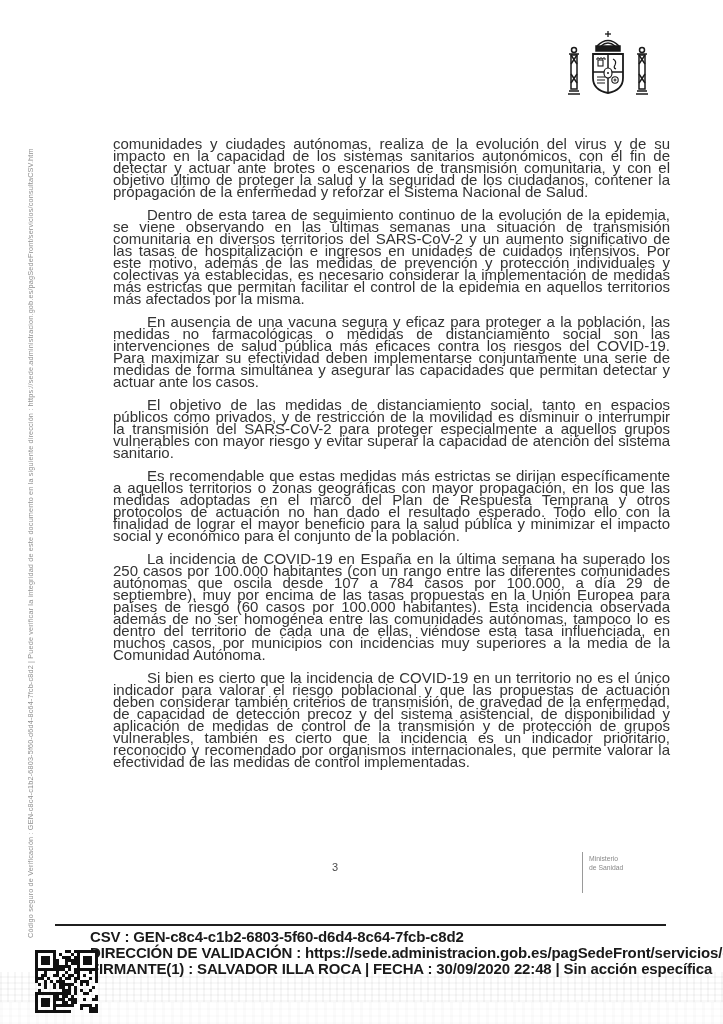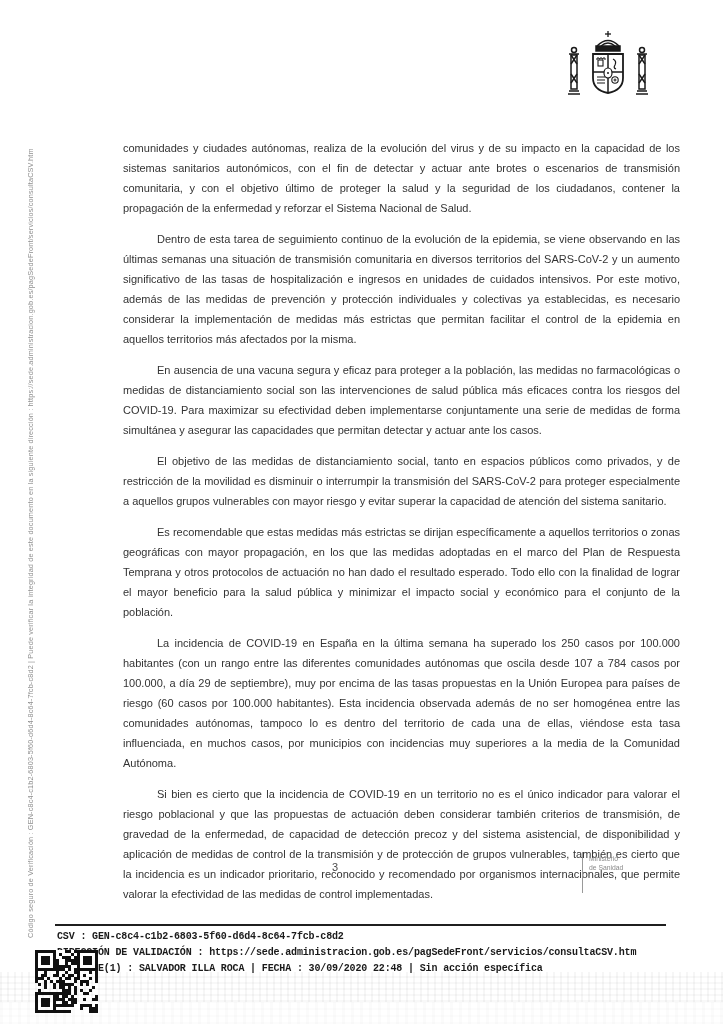--- a/index.html
+++ b/index.html
@@ -11,36 +11,36 @@
   .side-vertical{
     position:absolute;left:26px;top:938px;width:900px;
     transform:rotate(-90deg);transform-origin:0 0;
     font-size:7.3px;color:#8f8f8f;white-space:nowrap;letter-spacing:.15px;
   }
   
   .coat{position:absolute;left:568px;top:30px;width:80px;height:74px;}
   .coat svg{display:block;}
   
   .doc-body{
-    position:absolute;left:123px;top:138px;width:557px;
-    font-size:11px;line-height:20px;color:#333333;text-align:justify;
+    position:absolute;left:113px;top:138px;width:557px;
+    font-size:15px;line-height:12px;color:#333333;text-align:justify;
   }
   .doc-body p{margin:0 0 11px 0;text-indent:34px;}
   .doc-body p.no-indent{text-indent:0;}
   
   .page-number{position:absolute;left:300px;top:861px;width:70px;text-align:center;
     font-size:11px;color:#4a4a4a;}
   
   .ministry{position:absolute;left:582px;top:852px;height:38px;
     border-left:1px solid #9a9a9a;padding-left:6px;
     font-size:6.8px;line-height:8.5px;color:#8a8a8a;padding-top:3px;}
   
   .footer-rule{position:absolute;left:55px;top:924px;width:611px;height:2px;background:#1f1f1f;}
-  .footer{position:absolute;left:57px;top:929px;width:600px;
-    font-size:10px;font-weight:bold;color:#1a1a1a;letter-spacing:-.15px;font-family:Liberation Mono, monospace;}
+  .footer{position:absolute;left:90px;top:929px;width:600px;
+    font-size:15px;font-weight:bold;color:#1a1a1a;letter-spacing:-.15px;}
   .footer .frow{height:16px;line-height:16px;white-space:nowrap;}
   
   .qr{position:absolute;left:35px;top:950px;width:63px;height:63px;}
   .qr svg{display:block;width:63px;height:63px;}
   
   .noise-a{position:absolute;left:0;top:972px;width:723px;height:30px;opacity:.6;
     background-image:
       repeating-linear-gradient(90deg, rgba(0,0,0,.06) 0 2px, transparent 2px 7px),
       repeating-linear-gradient(0deg, rgba(0,0,0,.05) 0 2px, transparent 2px 6px);}
   .noise-b{position:absolute;left:0;top:1002px;width:723px;height:22px;opacity:.35;

